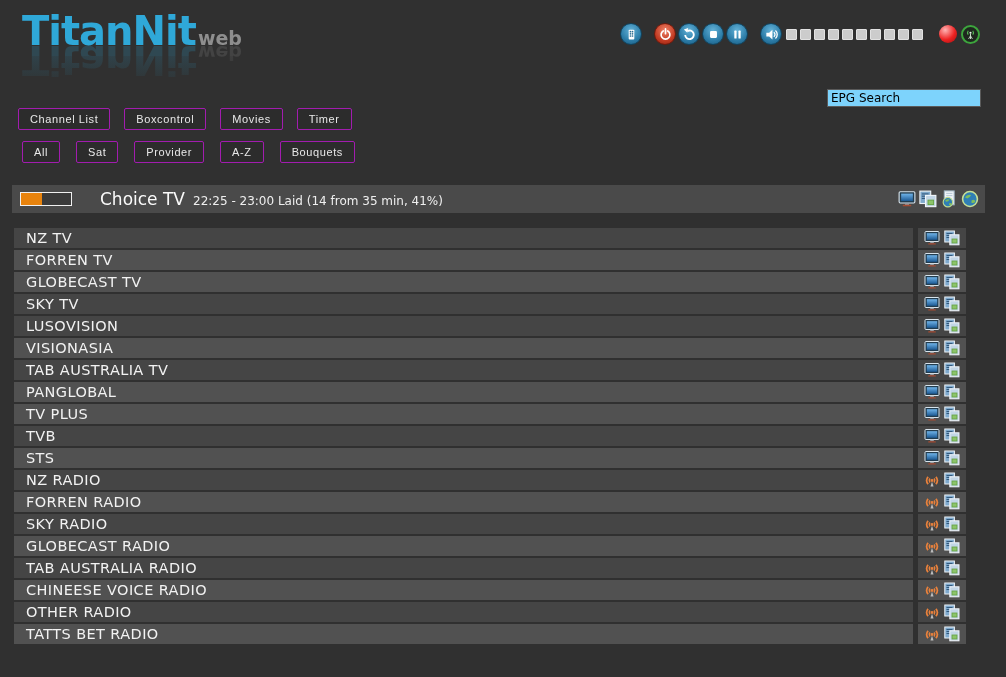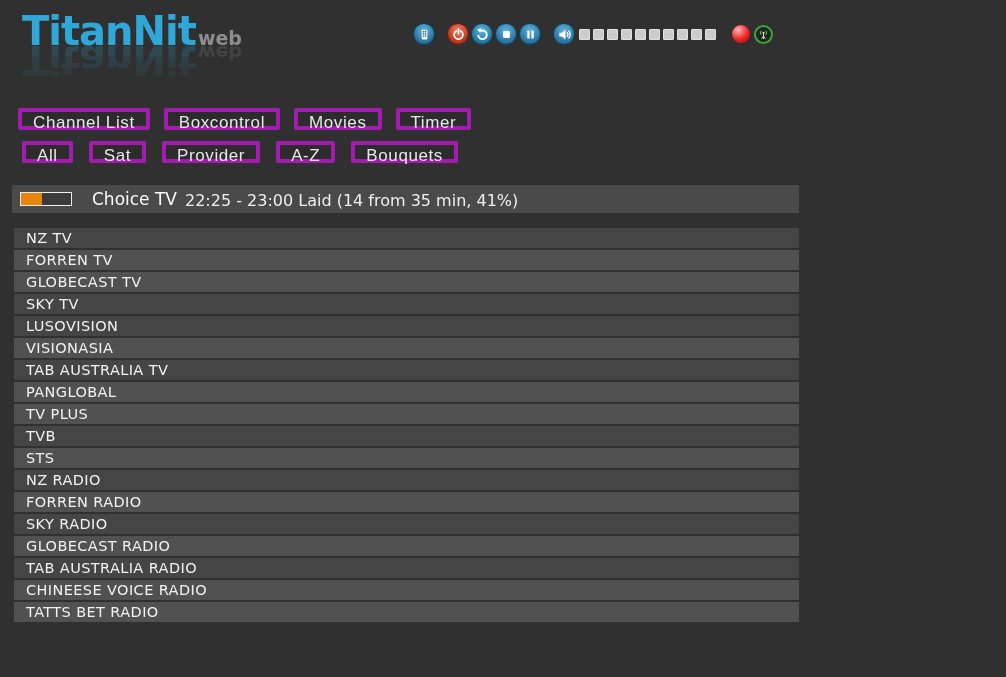--- a/index.html
+++ b/index.html
@@ -1,18 +1,18 @@
 <!DOCTYPE html>
 <html><head>
 <meta charset="utf-8">
 <style>
   * { margin:0; padding:0; box-sizing:border-box; }
   html,body { background:#303030; }
   .page {
-    position:relative; width:799px; height:677px; overflow:hidden;
+    position:relative; width:1006px; height:677px; overflow:hidden;
     background:#303030; font-family:"DejaVu Sans","Liberation Sans",sans-serif;
   }
 
   
   .logo-wrap { position:absolute; left:22px; top:10px; }
   .logo-line { display:flex; align-items:baseline; }
   .logo-main { font-size:40px; font-weight:bold; letter-spacing:-1px; color:#2fa8d8; line-height:1.05; }
   .logo-sub  { font-size:19px; font-weight:bold; color:#8e8e8e; margin-left:2px; }
   .logo-reflect { transform:scaleY(-1); opacity:0.20; margin-top:-13px; filter:blur(0.4px); }
   .reflect-fade { position:absolute; left:-5px; right:-20px; top:46px; height:50px;
@@ -40,33 +40,33 @@
 
   
   .epg-search { position:absolute; top:89px; left:827px; width:154px; height:18px;
     background:#7dd3fc; border:1px solid #5a5a5a; font-family:"DejaVu Sans","Liberation Sans",sans-serif;
     font-size:12px; color:#000; padding:0 3px; }
 
   
   .nav-main    { position:absolute; top:108px; left:18px; display:flex; gap:14px; }
   .nav-filters { position:absolute; top:141px; left:22px; display:flex; gap:16px; }
   .btn {
-    background:#2c2c2c; color:#e8e8e8; border:4px solid #a21caf; border-radius:2px;
-    font-size:17px; letter-spacing:0.6px; padding:1px 11px; height:22px; line-height:19px;
+    background:#2c2c2c; color:#e8e8e8; border:1px solid #a21caf; border-radius:2px;
+    font-size:11px; letter-spacing:0.6px; padding:1px 11px; height:22px; line-height:19px;
     cursor:pointer; white-space:nowrap;
   }
 
   
   .now-bar { position:absolute; top:185px; left:12px; width:973px; height:28px;
     background:#4a4a4a; display:flex; align-items:center; }
   .progress { margin-left:8px; width:52px; height:14px; border:1px solid #f0f0f0;
     background:#3b3b3b; flex:0 0 auto; }
   .progress-fill { height:100%; background:#e8830d; }
-  .now-channel { margin-left:20px; font-size:17px; color:#fafafa; white-space:nowrap; }
-  .now-epg { margin-left:8px; margin-top:3px; font-size:16px; color:#efefef; white-space:nowrap; }
+  .now-channel { margin-left:28px; font-size:17px; color:#fafafa; white-space:nowrap; }
+  .now-epg { margin-left:8px; margin-top:3px; font-size:12px; color:#efefef; white-space:nowrap; }
   .now-actions { margin-left:auto; margin-right:6px; display:flex; align-items:center; gap:2px; }
   .now-actions .act { width:19px; height:19px; cursor:pointer; display:flex; align-items:center; justify-content:center; }
   .now-actions svg { width:18px; height:18px; }
 
   
   .channel-list { position:absolute; top:228px; left:14px; width:952px; }
   .row { display:flex; height:20px; margin-bottom:2px; cursor:pointer; }
   .row-main { width:899px; padding-left:12px; font-size:14.5px; letter-spacing:0.4px;
     line-height:20px; color:#f2f2f2; white-space:nowrap; overflow:hidden; }
   .row-icons { margin-left:5px; width:48px; display:flex; align-items:center;
@@ -549,20 +549,35 @@
             </svg>
           </span>
         <span class="act">
             <svg>
               <use href="#sym-pages"></use>
             </svg>
           </span>
       </div>
     </div>
 
+    <div class="row odd">
+      <div class="row-main">OTHER RADIO</div>
+      <div class="row-icons">
+        <span class="act type-icon">
+            <svg>
+              <use href="#sym-broadcast"></use>
+            </svg>
+          </span>
+        <span class="act">
+            <svg>
+              <use href="#sym-pages"></use>
+            </svg>
+          </span>
+      </div>
+    </div>
 
     <div class="row even">
       <div class="row-main">TATTS BET RADIO</div>
       <div class="row-icons">
         <span class="act type-icon">
             <svg>
               <use href="#sym-broadcast"></use>
             </svg>
           </span>
         <span class="act">

